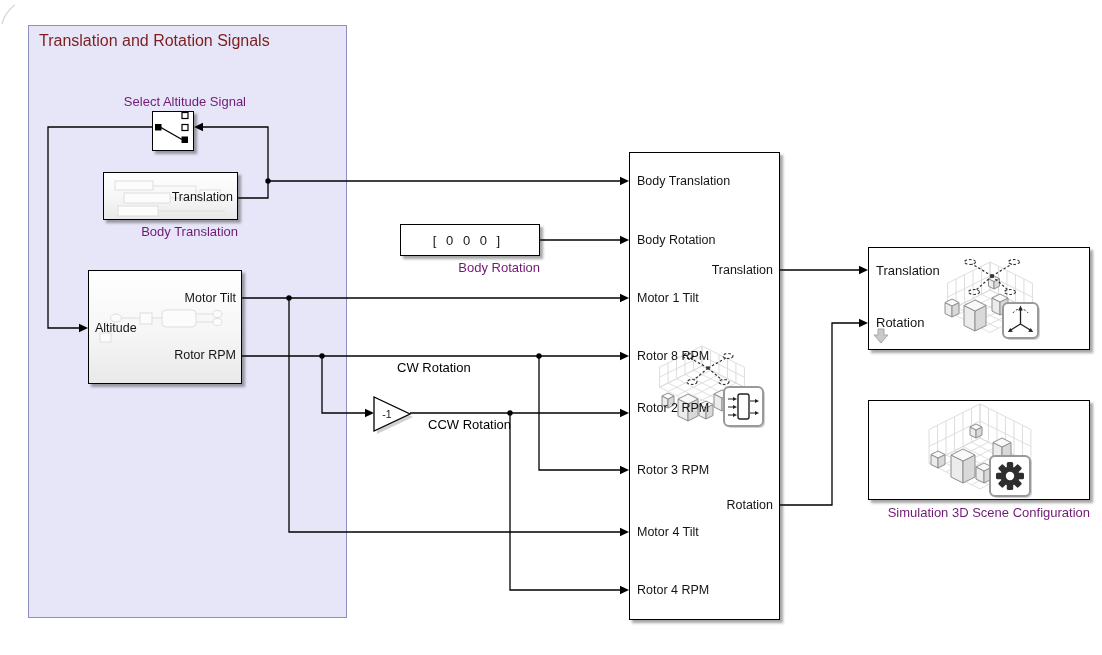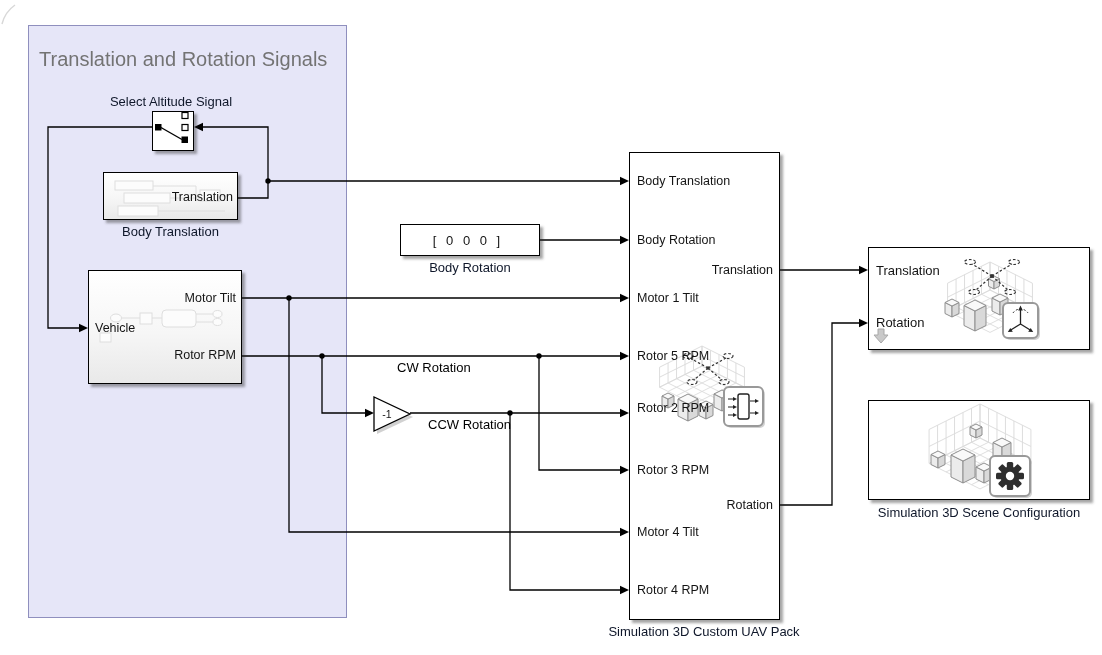--- a/index.html
+++ b/index.html
@@ -6,29 +6,29 @@
   #canvas{
     position:relative;width:1102px;height:655px;background:#FFFFFF;overflow:hidden;
     font-family:"Liberation Sans",sans-serif;color:#111;
   }
   .layer{position:absolute;left:0;top:0;pointer-events:none;}
   .area{
     position:absolute;left:28px;top:25px;width:319px;height:593px;
     background:#E6E6F8;border:1.4px solid #8F8FBE;box-sizing:border-box;z-index:0;
   }
   .area-title{
-    position:absolute;left:10px;top:22px;font-size:20px;color:#737373;white-space:nowrap;
+    position:absolute;left:10px;top:6px;font-size:16px;color:#7f1d1d;white-space:nowrap;
   }
   .block{
     position:absolute;background:#fff;border:1.3px solid #000;box-sizing:border-box;
     box-shadow:3px 3px 2.5px rgba(40,40,40,.42);z-index:2;
   }
   .block.grad{background:linear-gradient(180deg,#ffffff 0%,#f6f6f6 55%,#e9e9e9 100%);}
   .lbl{
-    position:absolute;font-size:13px;color:#0f172a;text-align:center;
+    position:absolute;font-size:13px;color:#701a75;text-align:right;
     white-space:nowrap;z-index:5;
   }
   .port{
     position:absolute;font-size:12.5px;color:#141414;white-space:nowrap;
     transform:translateY(-50%);z-index:5;
   }
   .port.right{transform:translate(-100%,-50%);}
   .const-value{
     position:absolute;font-size:13px;letter-spacing:3px;color:#141414;text-align:center;
     transform:translateY(-50%);z-index:5;
@@ -275,38 +275,37 @@
           <circle r="9.5"></circle>
           <circle r="4.2" fill="#fff"></circle>
         </g>
       </g>
     </g>
   </svg>
 
   <div class="lbl" style="left:96px;top:94px;width:150px">Select Altitude Signal</div>
   <div class="lbl" style="left:103px;top:224px;width:135px">Body Translation</div>
   <div class="lbl" style="left:400px;top:260px;width:140px">Body Rotation</div>
-  <div class="lbl" style="left:604px;top:624px;width:200px">Simulation 3D Custom UAV Pack</div>
   <div class="lbl" style="left:868px;top:505px;width:222px">Simulation 3D Scene Configuration</div>
 
   <div class="siglbl" style="left:397px;top:360px">CW Rotation</div>
   <div class="siglbl" style="left:428px;top:417px">CCW Rotation</div>
 
   <div class="const-value" style="left:400px;top:240px;width:136px">[ 0 0 0 ]</div>
   <div class="gain-value" style="left:376px;top:414px;width:22px">-1</div>
 
-  <div class="port" style="left:95px;top:328px">Vehicle</div>
+  <div class="port" style="left:95px;top:328px">Altitude</div>
   <div class="port right" style="left:236px;top:298px">Motor Tilt</div>
   <div class="port right" style="left:236px;top:355px">Rotor RPM</div>
   <div class="port right" style="left:233px;top:197px">Translation</div>
 
   <div class="port" style="left:637px;top:181px">Body Translation</div>
   <div class="port" style="left:637px;top:240px">Body Rotation</div>
   <div class="port" style="left:637px;top:298px">Motor 1 Tilt</div>
-  <div class="port" style="left:637px;top:356px">Rotor 5 RPM</div>
+  <div class="port" style="left:637px;top:356px">Rotor 8 RPM</div>
   <div class="port" style="left:637px;top:408px">Rotor 2 RPM</div>
   <div class="port" style="left:637px;top:470px">Rotor 3 RPM</div>
   <div class="port" style="left:637px;top:532px">Motor 4 Tilt</div>
   <div class="port" style="left:637px;top:590px">Rotor 4 RPM</div>
   <div class="port right" style="left:773px;top:270px">Translation</div>
   <div class="port right" style="left:773px;top:505px">Rotation</div>
 
   <div class="port" style="left:876px;top:270px;font-size:13px">Translation</div>
   <div class="port" style="left:876px;top:322px;font-size:13px">Rotation</div>
 

